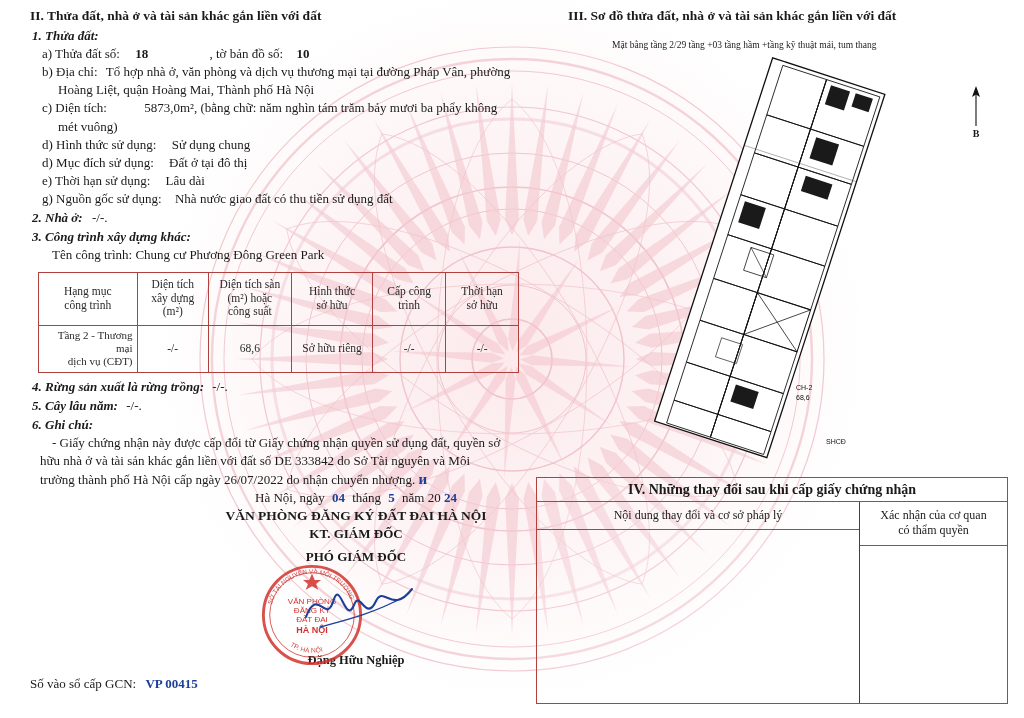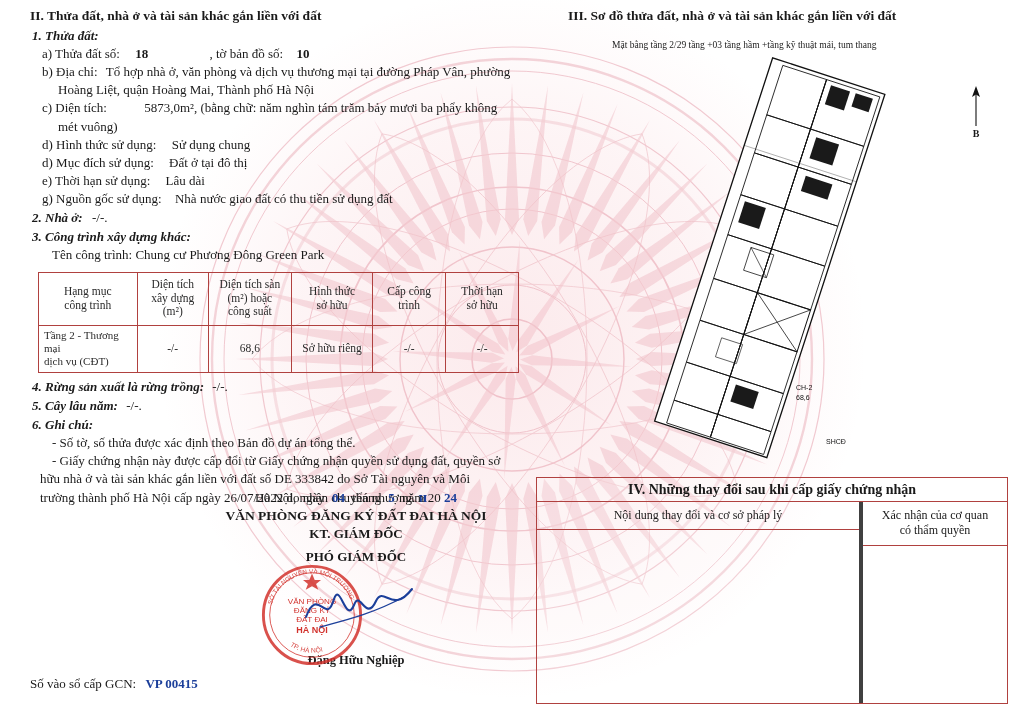--- a/index.html
+++ b/index.html
@@ -47,21 +47,21 @@
   #work-table th,#work-table td{
     border:1px solid #b0413f;
     padding:3px 4px;
     text-align:center;
     vertical-align:middle;
     line-height:1.2;
     color:#2a2a2a;
   }
   #work-table th{font-weight:normal;height:46px;}
   #work-table td{height:40px;}
-  #work-table td.first{text-align:left;font-size:11px;padding-left:5px;}
+  #work-table td.first{text-align:right;font-size:11px;padding-left:5px;}
 
   
   #right-col{
     position:absolute;left:560px;top:8px;width:450px;z-index:2;
   }
   #map-caption{
     font-size:9.5px;margin:16px 0 0 52px;color:#222;
   }
   #map-box{
     position:relative;width:450px;height:430px;margin-top:4px;
@@ -73,21 +73,21 @@
   
   #sec4{
     position:absolute;left:536px;top:477px;width:470px;height:225px;
     border:1px solid #b0413f;z-index:2;background:rgba(255,255,255,.15);
   }
   #sec4 .hdr{
     text-align:center;font-weight:bold;font-size:14px;padding:4px 0 3px;
     border-bottom:1px solid #b0413f;
   }
   #sec4 .cols{display:flex;height:calc(100% - 24px);}
-  #sec4 .c1{flex:0 0 322px;border-right:4px solid #404040;}
+  #sec4 .c1{flex:0 0 322px;border-right:1px solid #404040;}
   #sec4 .c2{flex:1;}
   #sec4 .cellhdr{
     text-align:center;font-size:12px;padding:6px 6px;line-height:1.25;
     border-bottom:1px solid #b0413f;
   }
   #sec4 .c2 .cellhdr{height:31px;}
 
   
   #sign{
     position:absolute;left:196px;top:490px;width:320px;text-align:center;z-index:2;
@@ -441,21 +441,20 @@
   <div class="sub-title">
     <span>4. Rừng sản xuất là rừng trồng:</span>
     <span style="font-style:normal;font-weight:normal;margin-left:5px;">-/-.</span>
   </div>
   <div class="sub-title">
     <span>5. Cây lâu năm:</span>
     <span style="font-style:normal;font-weight:normal;margin-left:5px;">-/-.</span>
   </div>
   <div class="sub-title">6. Ghi chú:</div>
 
-  <div class="line" style="margin-left:30px;">- Số tờ, số thửa được xác định theo Bản đồ dự án tổng thể.</div>
   <div class="line" style="margin-left:30px;">- Giấy chứng nhận này được cấp đổi từ Giấy chứng nhận quyền sử dụng đất, quyền sở</div>
   <div class="line" style="margin-left:18px;">hữu nhà ở và tài sản khác gắn liền với đất số DE 333842 do Sở Tài nguyên và Môi</div>
   <div class="line" style="margin-left:18px;">
     <span>trường thành phố Hà Nội cấp ngày 26/07/2022 do nhận chuyển nhượng.</span>
     <span class="blue-hand" style="font-size:15px;">ᴎ</span>
   </div>
 </div>
 
 <div id="right-col">
   <div class="sec-title">III. Sơ đồ thửa đất, nhà ở và tài sản khác gắn liền với đất</div>

